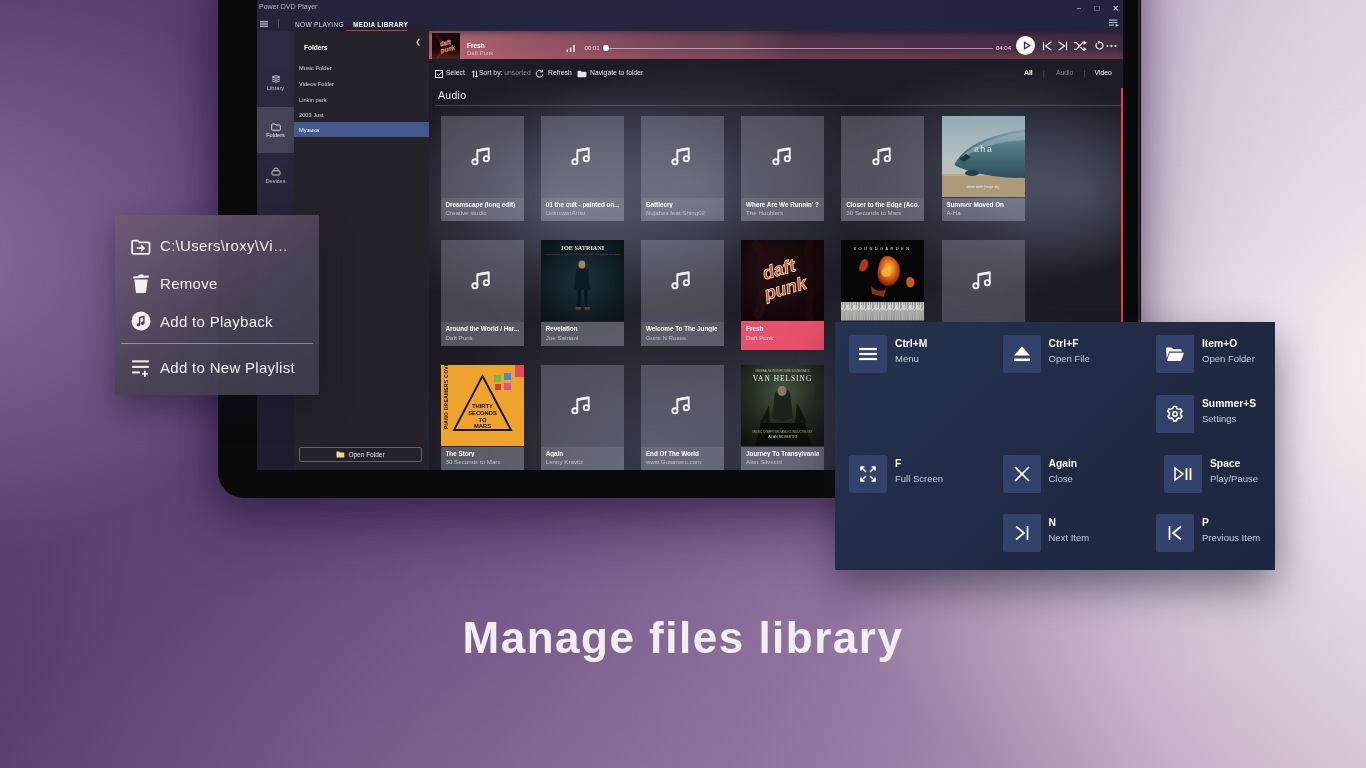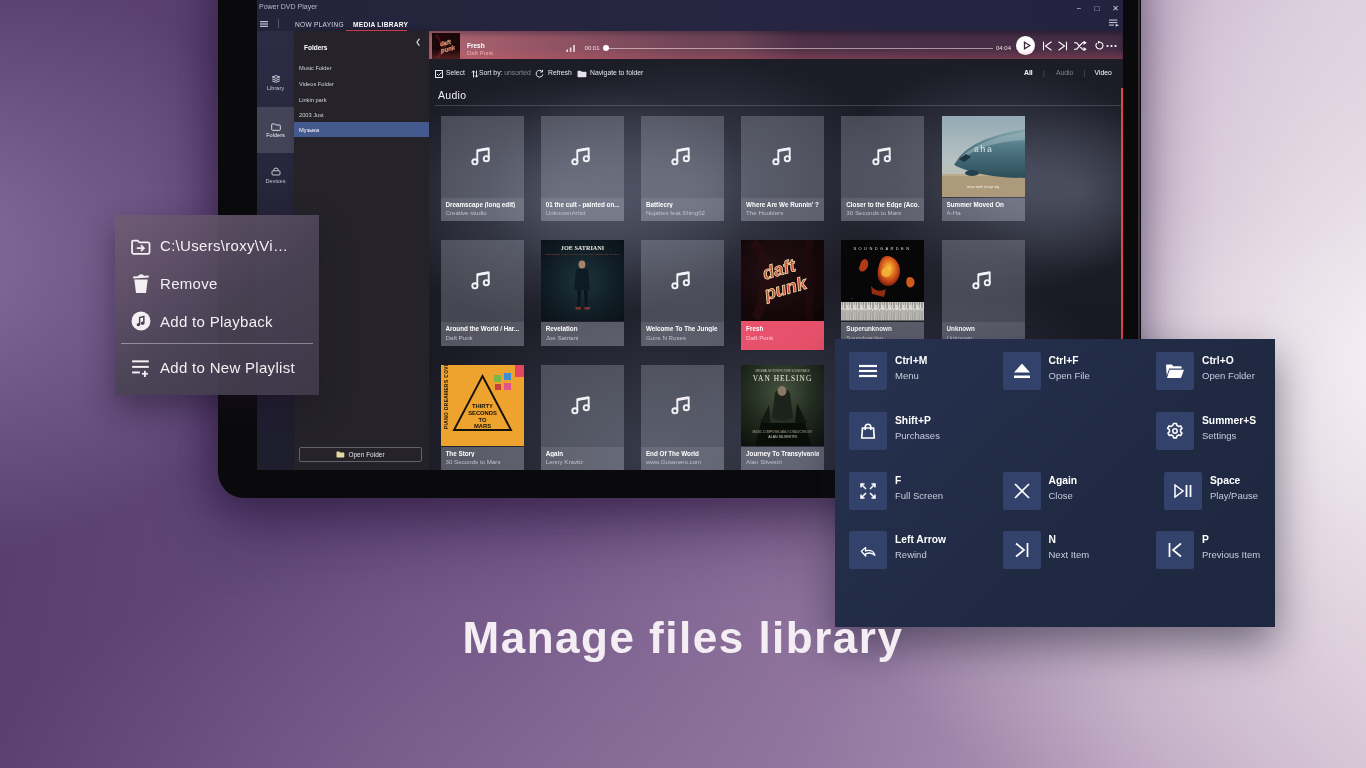--- a/index.html
+++ b/index.html
@@ -72,21 +72,21 @@
 .cap{position:relative;width:83px;height:23.5px;background:rgba(205,209,224,0.33);padding:3px 5px 0;}
 .cap .t1{font-size:6.3px;font-weight:bold;color:#fff;white-space:nowrap;overflow:hidden;}
 .cap .t2{font-size:6.2px;color:#bfc0ca;margin-top:1.5px;white-space:nowrap;overflow:hidden;}
 .note{position:absolute;left:50%;top:50%;transform:translate(-50%,-50%);}
 
 .ctx{position:absolute;left:115px;top:215px;width:204px;height:180px;background:linear-gradient(145deg,rgba(112,91,117,0.93),rgba(73,66,84,0.95) 55%,rgba(62,58,74,0.96));box-shadow:0 14px 30px rgba(25,15,35,.45);}
 .ctxitem{position:absolute;left:16px;color:#f3eff3;font-size:15px;letter-spacing:.3px;}
 .ctxicon{position:absolute;left:16px;width:20px;height:20px;}
 .ctxsep{position:absolute;left:6px;top:127.5px;width:192px;height:1px;background:rgba(255,255,255,0.38);}
 
-.panel{position:absolute;left:835px;top:339px;width:440px;height:288px;background:linear-gradient(135deg,#273250,#1f2942 60%,#1d2740);box-shadow:0 18px 40px rgba(15,15,35,.5);}
+.panel{position:absolute;left:835px;top:322px;width:440px;height:248px;background:linear-gradient(135deg,#273250,#1f2942 60%,#1d2740);box-shadow:0 18px 40px rgba(15,15,35,.5);}
 .cell{position:absolute;width:150px;height:38px;}
 .cico{position:absolute;left:0;top:0;width:38px;height:38px;background:#33426b;border-radius:2px;}
 .cico svg{position:absolute;left:50%;top:50%;transform:translate(-50%,-50%);}
 .ck{position:absolute;left:46px;top:3px;font-size:10.3px;font-weight:bold;color:#fff;}
 .cd{position:absolute;left:46px;top:18px;font-size:9.5px;color:#c6cddd;}
 
 .bigcap{position:absolute;left:0;top:612.5px;width:1366px;text-align:center;font-size:44px;color:#f4eef4;letter-spacing:1.5px;font-weight:600;}
 </style>
 </head>
 <body>
@@ -638,32 +638,22 @@
       <div class="ck">Ctrl+F</div>
       <div class="cd">Open File</div>
     </div>
 <div class="cell" style="left:321px;top:13px;">
       <div class="cico">
         <svg width="20" height="15" viewBox="0 0 20 15">
           <path d="M1 2.2 a1.2 1.2 0 0 1 1.2-1.2 h4.6 l1.6 1.8 h7 a1.3 1.3 0 0 1 1.3 1.3 v1 H4.2 L1.8 12 Z" fill="#fff"></path>
           <path d="M4.6 6.2 H19 L16.4 13.6 a1.3 1.3 0 0 1 -1.2 0.9 H2 Z" fill="#fff"></path>
         </svg>
       </div>
-      <div class="ck">Ctrl+O</div>
+      <div class="ck">Item+O</div>
       <div class="cd">Open Folder</div>
-    </div>
-<div class="cell" style="left:14px;top:72.8px;">
-      <div class="cico">
-        <svg width="15" height="17" viewBox="0 0 15 17">
-          <path d="M2 5.5 h11 l0.8 10 H1.2 Z" fill="none" stroke="#fff" stroke-width="1.7"></path>
-          <path d="M4.7 7.5 v-3 a2.8 2.8 0 0 1 5.6 0 v3" fill="none" stroke="#fff" stroke-width="1.6"></path>
-        </svg>
-      </div>
-      <div class="ck">Shift+P</div>
-      <div class="cd">Purchases</div>
     </div>
 <div class="cell" style="left:321px;top:72.8px;">
       <div class="cico">
         <svg width="18" height="18" viewBox="0 0 18 18">
           <path fill="none" stroke="#fff" stroke-width="1.6" stroke-linejoin="round" d="M7.6 1.5 h2.8 l0.5 2 a5.6 5.6 0 0 1 1.7 1 l2-0.6 1.4 2.4 -1.5 1.4 a5.6 5.6 0 0 1 0 2 l1.5 1.4 -1.4 2.4 -2-0.6 a5.6 5.6 0 0 1 -1.7 1 l-0.5 2 h-2.8 l-0.5-2 a5.6 5.6 0 0 1 -1.7-1 l-2 0.6 -1.4-2.4 1.5-1.4 a5.6 5.6 0 0 1 0-2 L1.6 6.3 3 3.9 l2 0.6 a5.6 5.6 0 0 1 1.7-1 Z"></path>
           <circle cx="9" cy="9" r="2.2" fill="none" stroke="#fff" stroke-width="1.5"></circle>
         </svg>
       </div>
       <div class="ck">Summer+S</div>
       <div class="cd">Settings</div>
@@ -700,29 +690,20 @@
           <path d="M1.5 1.5 L9.5 7.5 L1.5 13.5 Z" fill="none" stroke="#fff" stroke-width="1.5"></path>
           <g stroke="#fff" stroke-width="1.8">
             <line x1="13" y1="1.5" x2="13" y2="13.5"></line>
             <line x1="17" y1="1.5" x2="17" y2="13.5"></line>
           </g>
         </svg>
       </div>
       <div class="ck">Space</div>
       <div class="cd">Play/Pause</div>
     </div>
-<div class="cell" style="left:14px;top:192.4px;">
-      <div class="cico">
-        <svg width="19" height="14" viewBox="0 0 19 14">
-          <path d="M2.8 8.2 L7.2 4.6 L7 8 C12 6.2 15.6 8.4 16.4 12.4 C13.8 9.8 10.6 9.4 7 10.8 L7.2 13 Z" fill="none" stroke="#fff" stroke-width="1.3" stroke-linejoin="round"></path>
-        </svg>
-      </div>
-      <div class="ck">Left Arrow</div>
-      <div class="cd">Rewind</div>
-    </div>
 <div class="cell" style="left:167.5px;top:192.4px;">
       <div class="cico">
         <svg width="15" height="16" viewBox="0 0 15 16">
           <path d="M1.5 1.5 L9.5 8 L1.5 14.5 M13 1 V15" fill="none" stroke="#fff" stroke-width="1.7"></path>
         </svg>
       </div>
       <div class="ck">N</div>
       <div class="cd">Next Item</div>
     </div>
 <div class="cell" style="left:321px;top:192.4px;">

